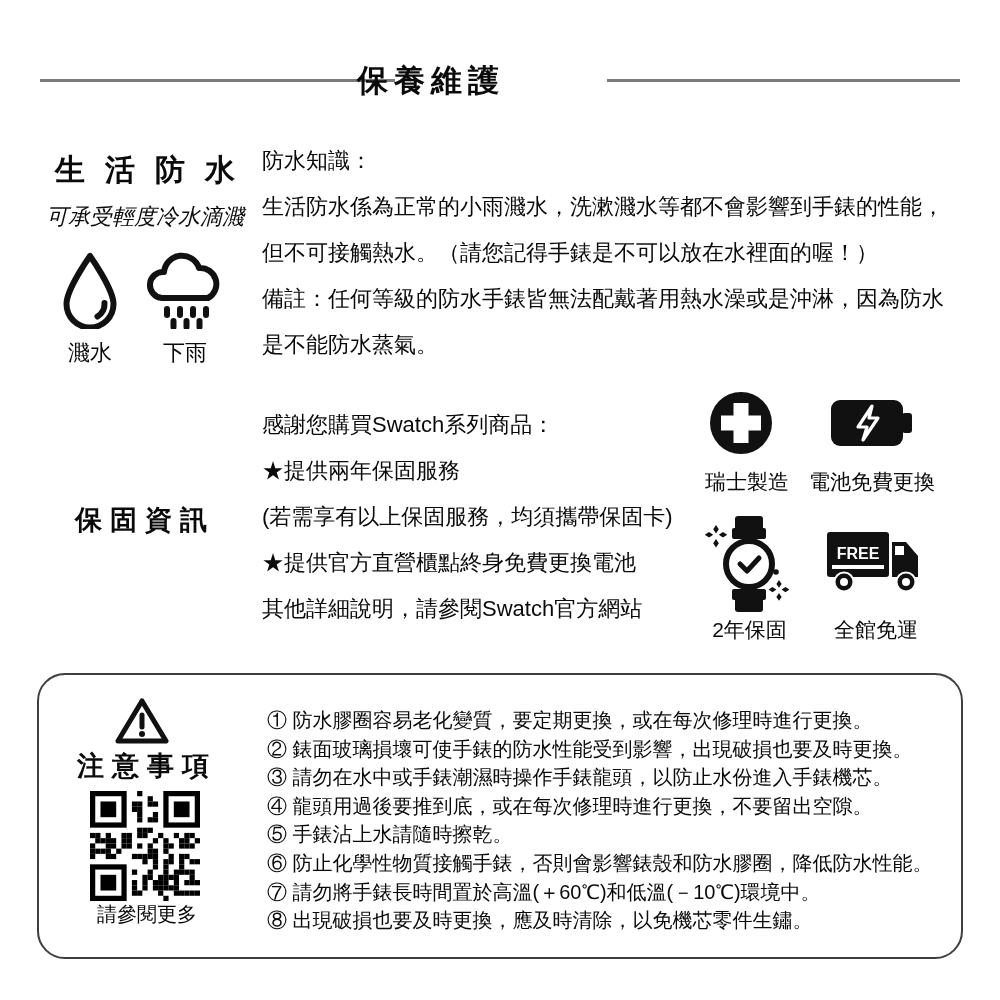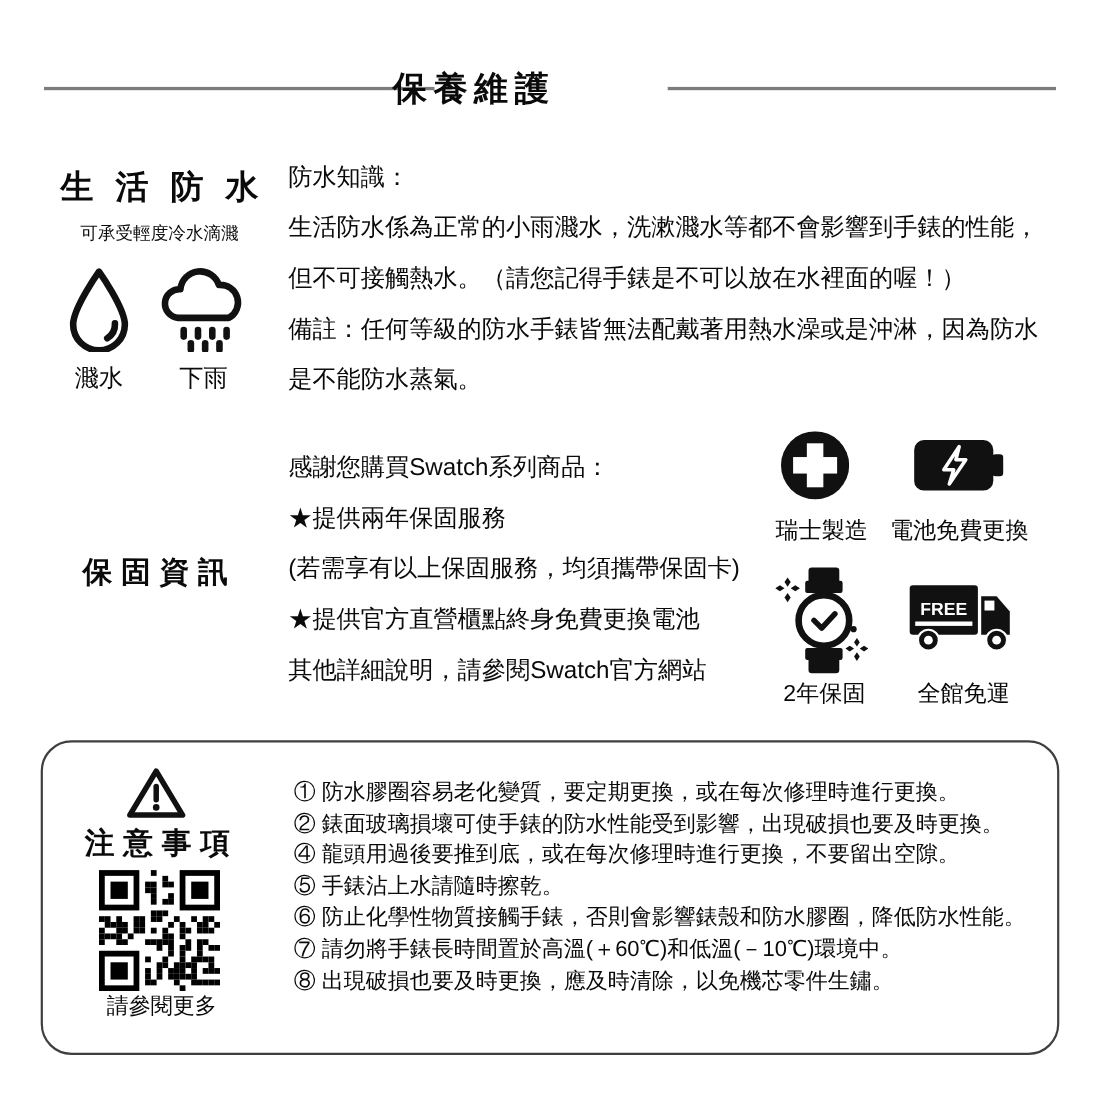--- a/index.html
+++ b/index.html
@@ -12,21 +12,21 @@
   
   .divider{position:absolute;top:79px;height:3px;background:#7c7c7c;}
   .divider.left{left:40px;width:355px;}
   .divider.right{left:607px;width:353px;}
   .page-title{position:absolute;left:0;right:0;top:60px;text-align:center;
               font-size:31px;font-weight:700;letter-spacing:6px;margin-right:-6px;}
 
   
   .water-left{position:absolute;left:40px;top:150px;width:210px;text-align:center;}
   .water-heading{font-size:30px;font-weight:700;letter-spacing:20px;margin-right:-20px;}
-  .water-sub{font-size:16px;font-weight:500;margin-top:11px;white-space:nowrap;}
+  .water-sub{font-size:22px;font-weight:500;margin-top:11px;white-space:nowrap;font-style:italic;}
   .water-icons{display:flex;justify-content:center;gap:22px;margin-top:20px;align-items:flex-end;}
   .water-labels{display:flex;justify-content:center;gap:22px;margin-top:9px;font-size:22px;font-weight:500;}
   .water-labels .lab1{width:58px;text-align:center;}
   .water-labels .lab2{width:88px;text-align:center;}
   .water-right{position:absolute;left:262px;top:138px;font-size:22px;font-weight:500;line-height:46px;}
 
   
   .warranty-heading{position:absolute;left:75px;top:502px;font-size:27px;font-weight:700;
                     letter-spacing:8px;white-space:nowrap;}
   .warranty-text{position:absolute;left:262px;top:402px;font-size:22px;font-weight:500;line-height:46px;}
@@ -288,20 +288,21 @@
         <rect x="78.57142857142857" y="5.238095238095238" width="26.19047619047619" height="26.19047619047619" fill="#fff"></rect>
         <rect x="83.80952380952381" y="10.476190476190476" width="15.714285714285715" height="15.714285714285715" fill="#000"></rect>
         <rect x="0" y="73.33333333333333" width="36.666666666666664" height="36.666666666666664" fill="#000"></rect>
         <rect x="5.238095238095238" y="78.57142857142857" width="26.19047619047619" height="26.19047619047619" fill="#fff"></rect>
         <rect x="10.476190476190476" y="83.80952380952381" width="15.714285714285715" height="15.714285714285715" fill="#000"></rect>
       </svg>
     <div class="qr-caption">請參閱更多</div>
     <div class="notice-items">
       <div class="nowrap">① 防水膠圈容易老化變質，要定期更換，或在每次修理時進行更換。</div>
       <div class="nowrap">② 錶面玻璃損壞可使手錶的防水性能受到影響，出現破損也要及時更換。</div>
+      <div class="nowrap">③ 請勿在水中或手錶潮濕時操作手錶龍頭，以防止水份進入手錶機芯。</div>
       <div class="nowrap">④ 龍頭用過後要推到底，或在每次修理時進行更換，不要留出空隙。</div>
       <div class="nowrap">⑤ 手錶沾上水請隨時擦乾。</div>
       <div class="nowrap">⑥ 防止化學性物質接觸手錶，否則會影響錶殼和防水膠圈，降低防水性能。</div>
       <div class="nowrap">⑦ 請勿將手錶長時間置於高溫(＋60℃)和低溫(－10℃)環境中。</div>
       <div class="nowrap">⑧ 出現破損也要及時更換，應及時清除，以免機芯零件生鏽。</div>
     </div>
   </div>
 
 </div>
 

